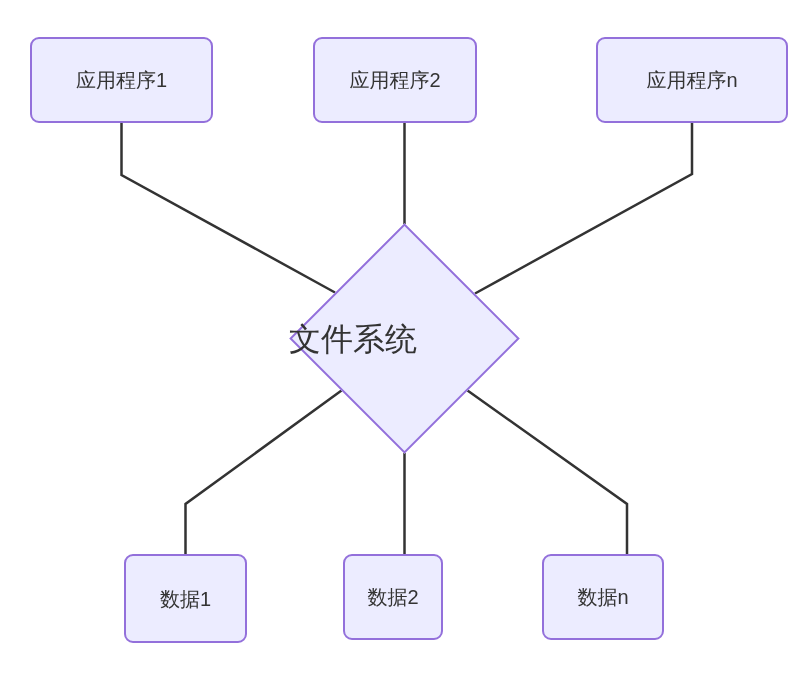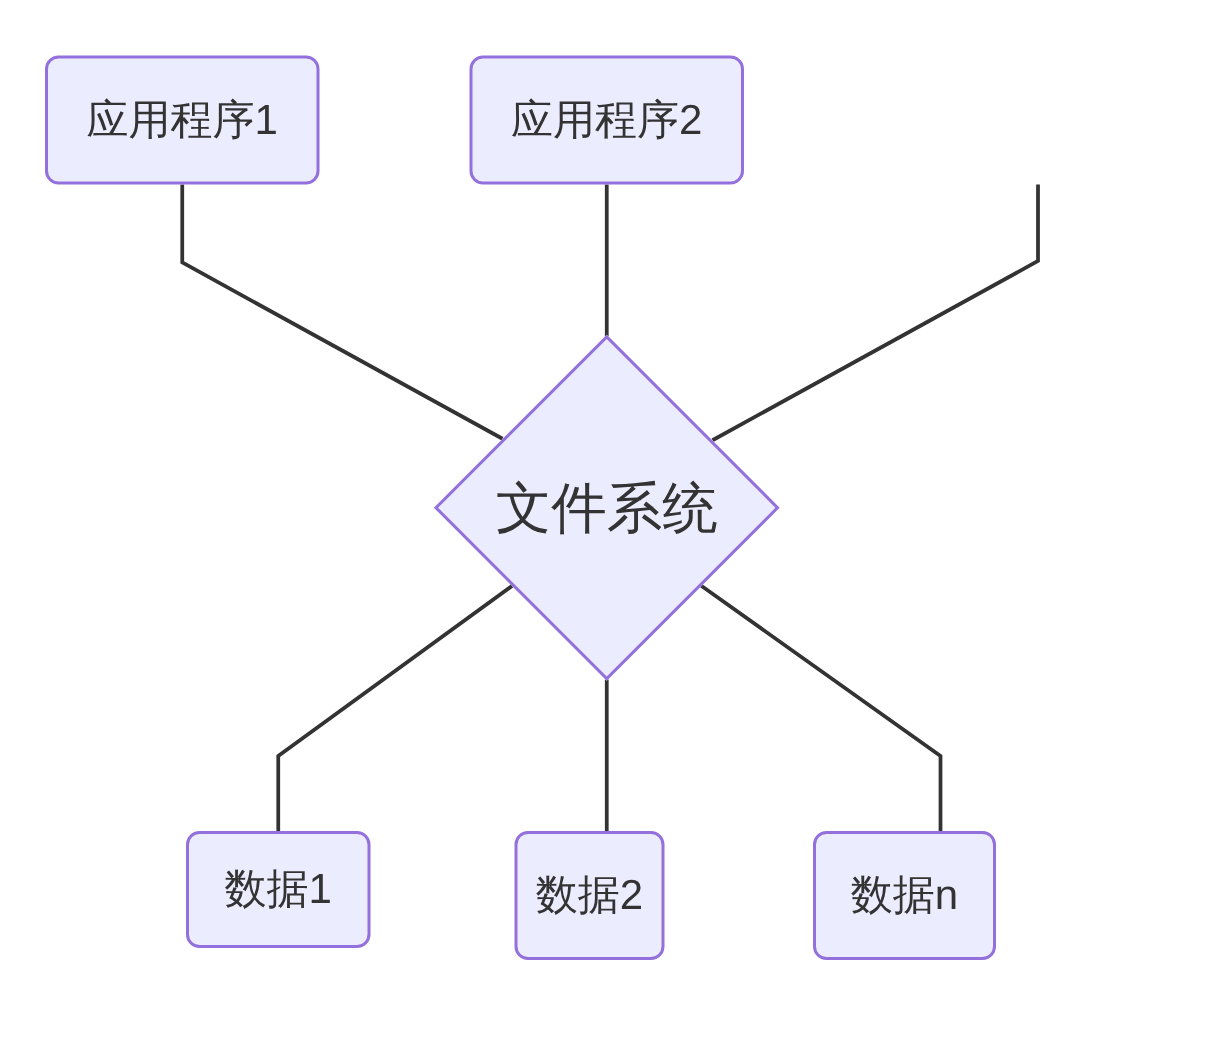--- a/index.html
+++ b/index.html
@@ -35,50 +35,50 @@
   }
   .node {
     position: absolute;
     display: flex;
     align-items: center;
     justify-content: center;
     background: var(--node-fill);
     border: 2px solid var(--node-border);
     border-radius: 9px;
     color: var(--text-color);
-    font-size: 28px;
+    font-size: 20px;
     line-height: 1;
     white-space: nowrap;
   }
   .node-label { color: var(--text-color); }
   .diamond-shape {
     position: absolute;
     left: 323px; top: 257px;
     width: 163px; height: 163px;
     background: var(--node-fill);
     border: 2px solid var(--node-border);
     transform: rotate(45deg);
   }
   .diamond-label-box {
     position: absolute;
     left: 289px; top: 223px;
     width: 231px; height: 231px;
     display: flex;
     align-items: center;
-    justify-content: center;
+    justify-content: flex-start;
     color: var(--text-color);
-    font-size: 37px;
+    font-size: 32px;
     line-height: 1;
     white-space: nowrap;
   }
   
   .n-app1 { left: 30px;  top: 37px;  width: 183px; height: 86px; }
-  .n-app2 { left: 313px; top: 37px;  width: 183px; height: 86px; }
+  .n-app2 { left: 313px; top: 37px;  width: 164px; height: 86px; }
   .n-appn { left: 596px; top: 37px;  width: 192px; height: 86px; }
-  .n-data1 { left: 124px; top: 554px; width: 123px; height: 78px; }
+  .n-data1 { left: 124px; top: 554px; width: 123px; height: 89px; }
   .n-data2 { left: 343px; top: 554px; width: 100px; height: 86px; }
   .n-datan { left: 542px; top: 554px; width: 122px; height: 86px; }
 </style>
 </head>
 <body>
 
 <div class="canvas">
 
   <svg class="edge-layer" viewBox="0 0 812 694" aria-hidden="true">
     <polyline class="edge" points="121.5,123 121.5,175 335,292.5"></polyline>
@@ -88,20 +88,23 @@
     <polyline class="edge" points="404.5,453 404.5,555"></polyline>
     <polyline class="edge" points="467.5,390.5 627,504 627,555"></polyline>
   </svg>
 
   <div class="node n-app1">
     <span class="node-label">应用程序1</span>
   </div>
   <div class="node n-app2">
     <span class="node-label">应用程序2</span>
   </div>
+  <div class="node n-appn">
+    <span class="node-label">应用程序n</span>
+  </div>
 
   <div class="diamond-shape"></div>
   <div class="diamond-label-box">
     <span class="node-label">文件系统</span>
   </div>
 
   <div class="node n-data1">
     <span class="node-label">数据1</span>
   </div>
   <div class="node n-data2">

